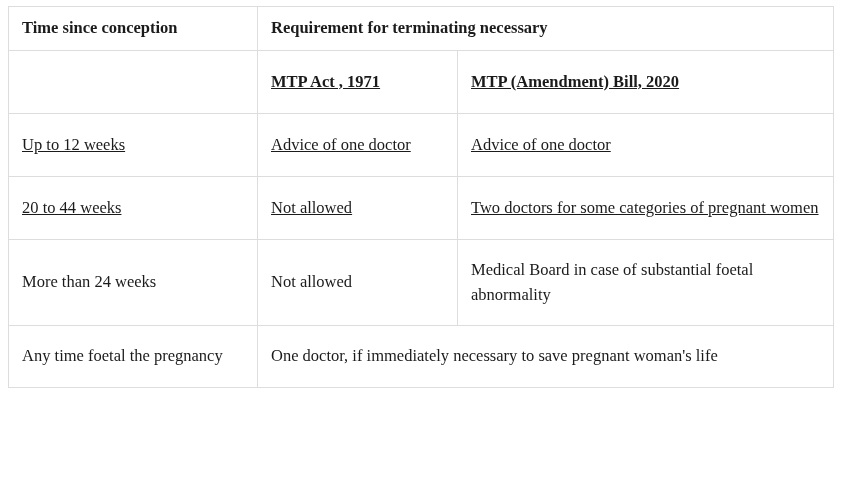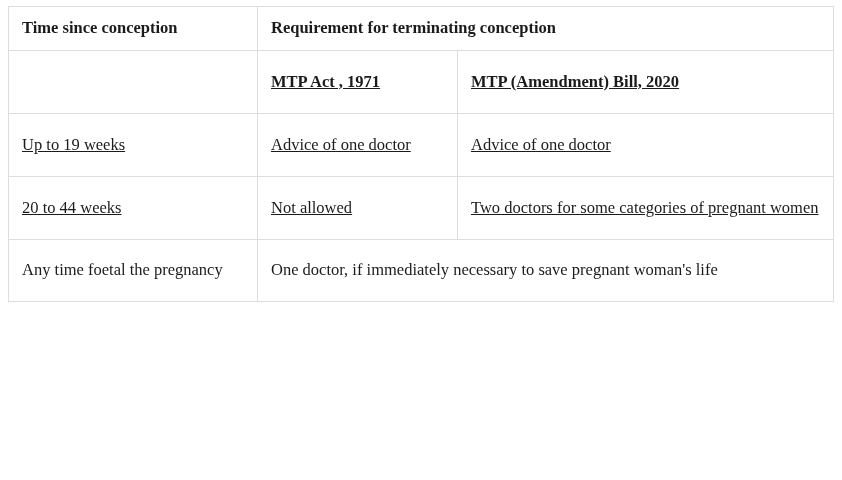--- a/index.html
+++ b/index.html
@@ -44,36 +44,41 @@
 <div class="page">
   <table class="mtp-table">
     <colgroup>
       <col class="c1">
       <col class="c2">
       <col class="c3">
     </colgroup>
     <tbody>
       <tr class="h61">
         <td class="bold">Time since conception</td>
-        <td class="bold" colspan="2">Requirement for terminating conception</td>
+        <td class="bold" colspan="2">Requirement for terminating necessary</td>
       </tr>
       <tr class="h63">
         <td></td>
         <td class="bold">MTP Act , 1971</td>
         <td class="bold">MTP (Amendment) Bill, 2020</td>
       </tr>
       <tr class="h63">
-        <td>Up to 19 weeks</td>
+        <td>Up to 12 weeks</td>
         <td>Advice of one doctor</td>
         <td>Advice of one doctor</td>
       </tr>
       <tr class="h63">
         <td>20 to 44 weeks</td>
         <td>Not allowed</td>
         <td>Two doctors for some categories of pregnant women</td>
+      </tr>
+      <tr class="h86">
+        <td>More than 24 weeks</td>
+        <td>Not allowed</td>
+        <td>Medical Board in case of substantial foetal abnormality</td>
       </tr>
       <tr class="h62">
         <td>Any time foetal the pregnancy</td>
         <td colspan="2">One doctor, if immediately necessary to save pregnant woman's life</td>
       </tr>
     </tbody>
   </table>
 </div>
 
 </body></html>

